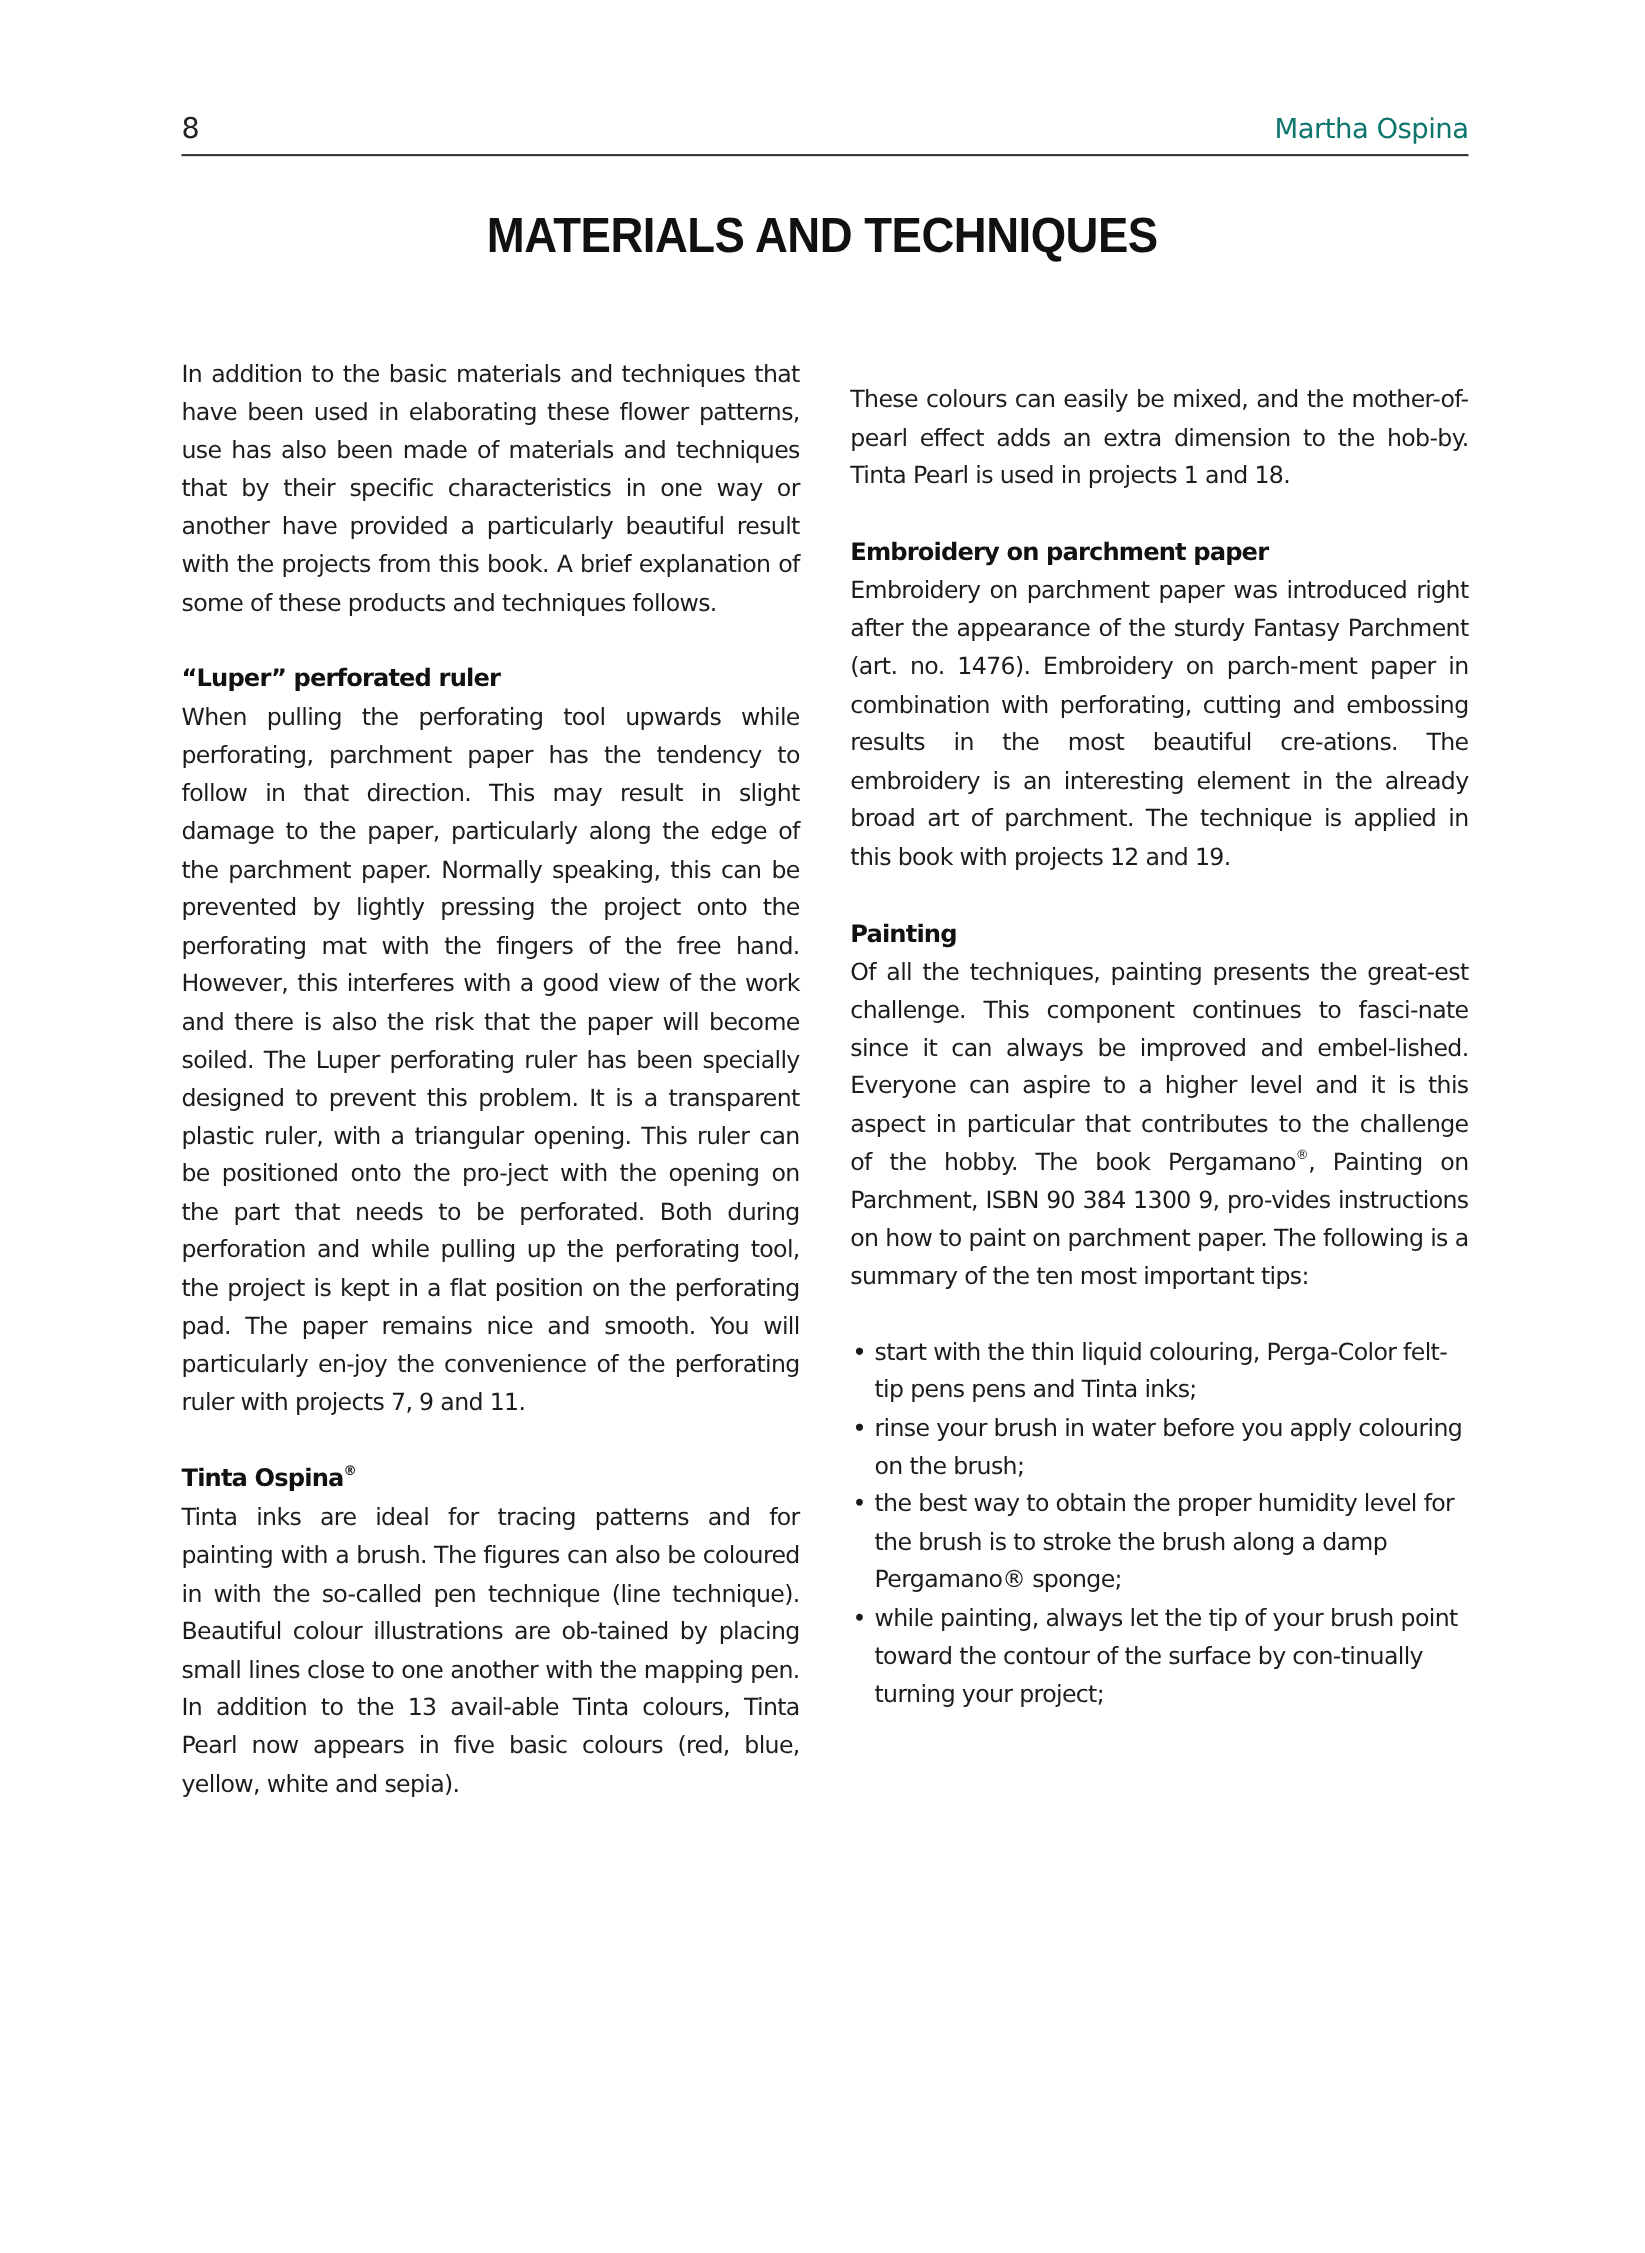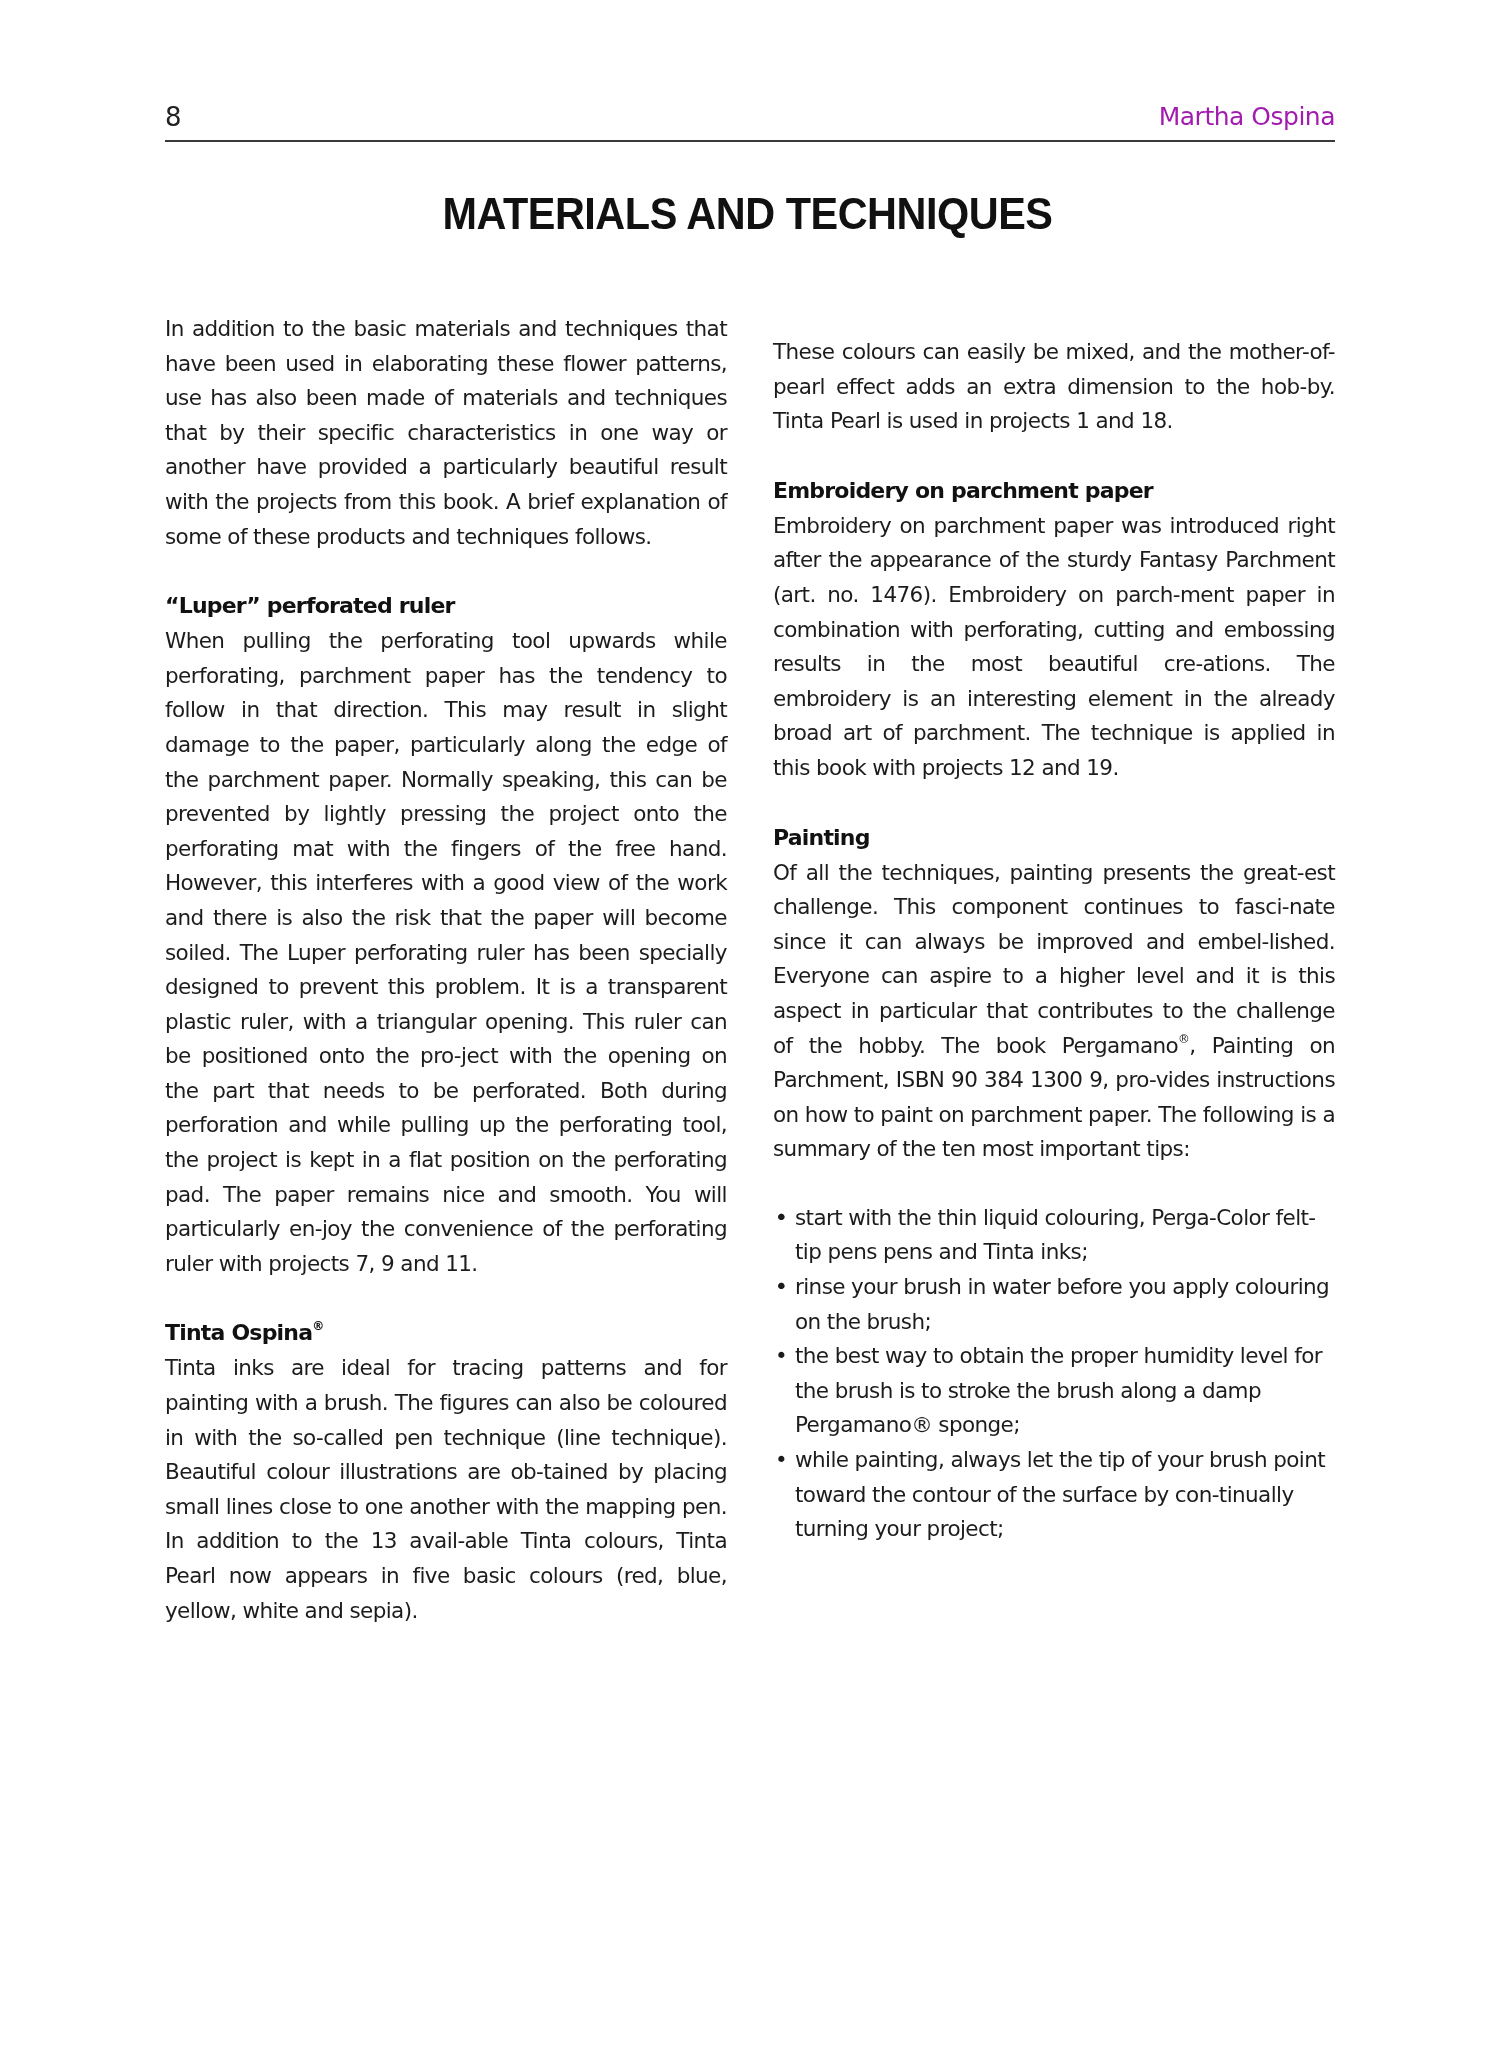--- a/index.html
+++ b/index.html
@@ -1,21 +1,21 @@
 <!DOCTYPE html>
 <html><head>
 <meta charset="utf-8">
 <style>
   html, body { margin: 0; padding: 0; background: #ffffff; }
   body { width: 1495px; height: 2048px; position: relative; overflow: hidden; color: #1a1a1a; }
   .running-head { position: absolute; left: 165px; top: 100px; width: 1170px; height: 40px; border-bottom: 2px solid #3a3a3a; }
   .page-number { position: absolute; left: 0; top: 2px; font-family: "DejaVu Sans", sans-serif; font-size: 26px; color: #222; }
-  .author { position: absolute; right: 0; top: 2px; font-family: "DejaVu Sans", sans-serif; font-size: 25px; color: #a21caf; letter-spacing: -0.5px; }
+  .author { position: absolute; right: 0; top: 2px; font-family: "DejaVu Sans", sans-serif; font-size: 25px; color: #0f766e; letter-spacing: -0.5px; }
   .title { position: absolute; left: 0; width: 1495px; top: 188px; text-align: center; font-family: "Liberation Sans", sans-serif; font-weight: bold; font-size: 45px; letter-spacing: -0.5px; color: #111; margin: 0; transform: scaleX(0.92); }
-  .column { position: absolute; top: 312px; width: 562px; font-family: "DejaVu Sans", sans-serif; font-size: 21.5px; line-height: 34.6px; color: #1c1c1c; letter-spacing: -0.6px; }
+  .column { position: absolute; top: 324px; width: 562px; font-family: "DejaVu Sans", sans-serif; font-size: 21.5px; line-height: 34.6px; color: #1c1c1c; letter-spacing: -0.6px; }
   .col-left { left: 165px; }
   .col-right { left: 773px; margin-top: 23px; }
   .column p { margin: 0; text-align: justify; }
   .column h2 { margin: 0; font-family: "DejaVu Sans", sans-serif; font-weight: bold; font-size: 22px; line-height: 36px; letter-spacing: -0.8px; color: #111; }
   .gap-before { margin-top: 34px !important; }
   ul.tips { list-style: none; margin: 34px 0 0 0; padding: 0; }
   ul.tips li { position: relative; padding-left: 22px; text-align: left; }
   ul.tips li .bullet { position: absolute; left: 2px; top: 0; }
   sup { font-size: 0.55em; line-height: 0; position: relative; top: -0.15em; vertical-align: super; }
 </style>

